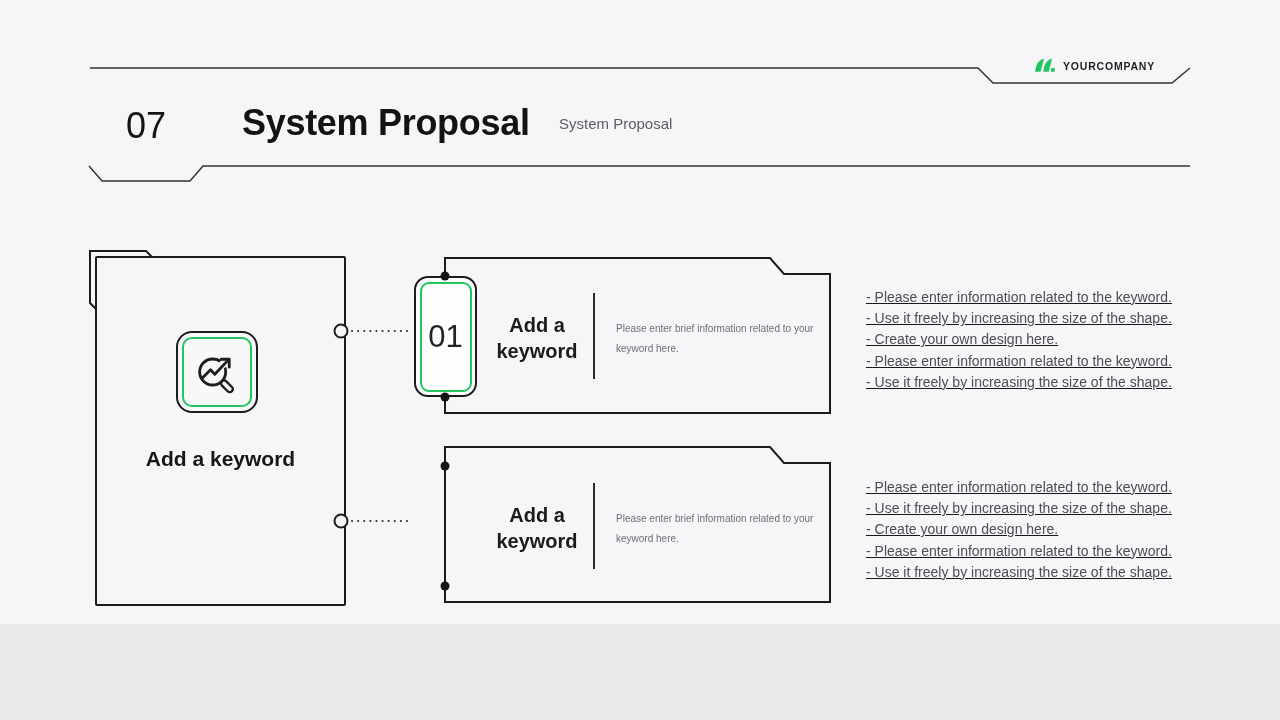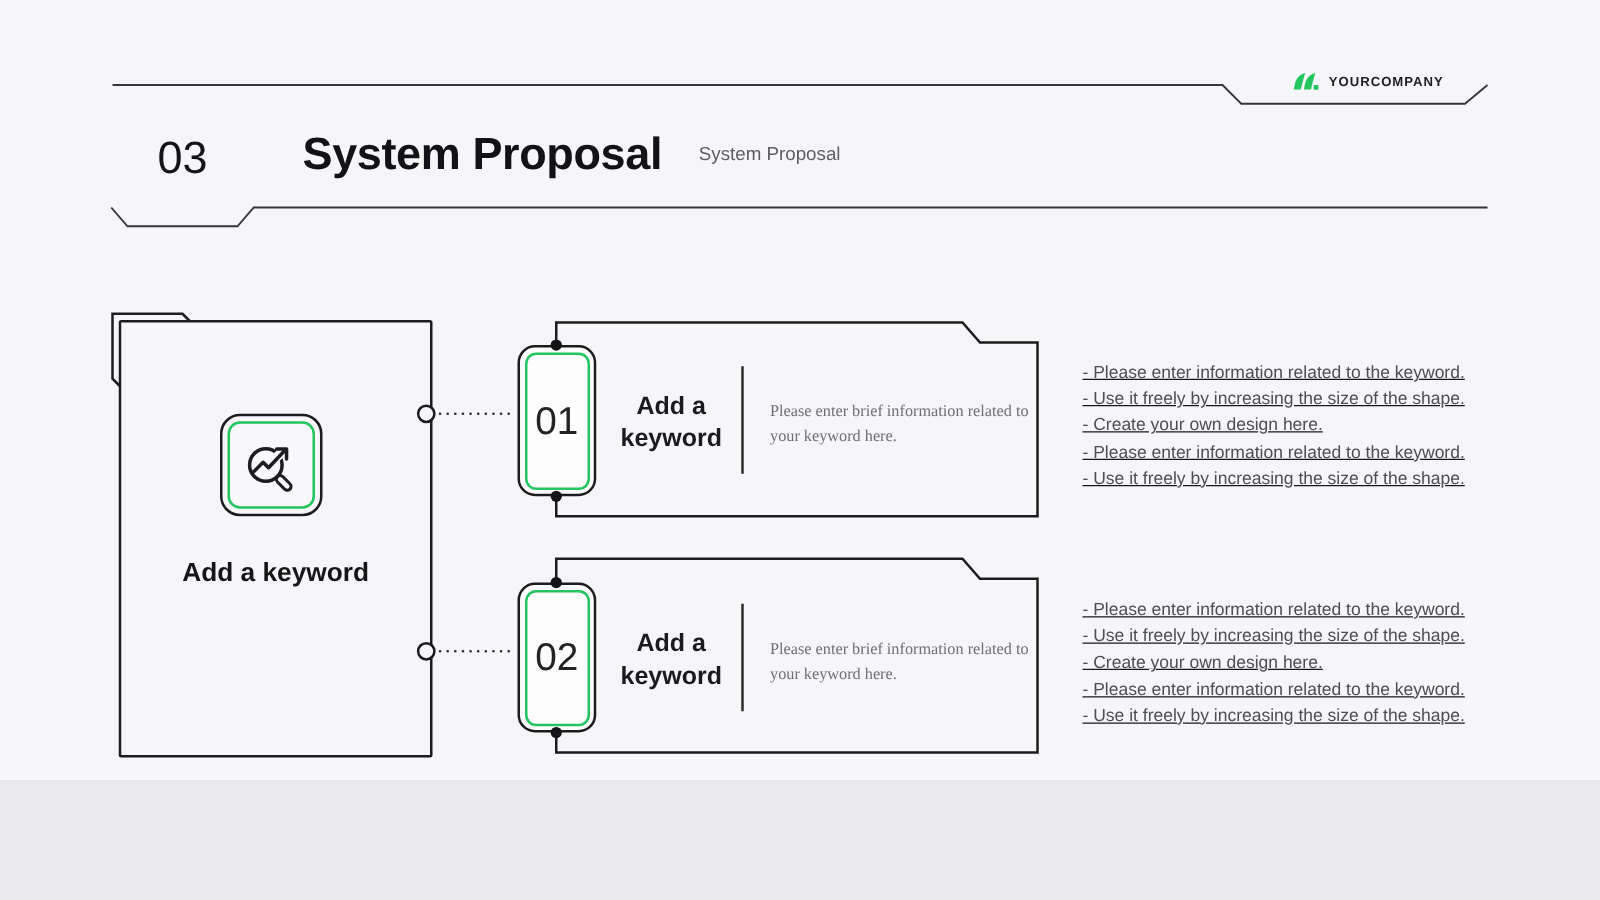--- a/index.html
+++ b/index.html
@@ -37,21 +37,21 @@
   
   .badge{width:63px;background:#fdfdfe;border:2.5px solid #1c1c1e;border-radius:14px;
          box-sizing:border-box;z-index:4;}
   .badge-in{position:absolute;left:3.5px;top:3.5px;right:3.5px;bottom:3.5px;
          border:2px solid #22c55e;border-radius:9px;
          display:flex;align-items:center;justify-content:center;}
   .badge-num{font-size:31px;color:#232326;}
   .step-title{width:118px;text-align:center;font-size:20px;font-weight:600;
          line-height:26px;color:#1b1b1d;z-index:3;}
   .step-divider{width:1.5px;background:#2c2c2e;z-index:3;}
-  .step-desc{width:215px;font-size:13px;line-height:19.5px;color:#6d7076;z-index:3;font-family:Liberation Serif, serif;}
+  .step-desc{width:215px;font-size:10px;line-height:19.5px;color:#6d7076;z-index:3;}
   .notes{z-index:3;text-decoration:underline;}
   .note-line{font-size:14px;line-height:21.2px;color:#4b4e53;white-space:nowrap;}
 </style>
 </head>
 <body>
 
 <div class="slide">
 
   <svg id="lines-under" class="layer" width="1280" height="720">
 
@@ -72,21 +72,21 @@
 
   <div class="abs brand">
     <svg width="23" height="17" viewBox="0 0 24 18">
       <path d="M1,15.5 Q2,3.5 10.5,1.5 L6.8,15.5 Z" fill="#22c55e"></path>
       <path d="M9.6,15.5 Q10.6,3.5 19,1.5 L15.4,15.5 Z" fill="#22c55e"></path>
       <rect x="17.8" y="11.6" width="4" height="4" rx="0.8" fill="#22c55e"></rect>
     </svg>
     <span class="brand-name">YOURCOMPANY</span>
   </div>
 
-  <div class="abs sec-num">03</div>
+  <div class="abs sec-num">07</div>
   <div class="abs page-title">System Proposal</div>
   <div class="abs page-subtitle">System Proposal</div>
 
   <div class="abs card">
     <div class="icon-outer">
       <div class="icon-inner">
         <svg width="52" height="52" viewBox="0 0 48 48">
           <circle cx="20" cy="24" r="12" fill="none" stroke="#1d1d20" stroke-width="2.6"></circle>
           <line x1="14" y1="30" x2="34" y2="13" stroke="#f8f7f9" stroke-width="7"></line>
           <path d="M11,29 L18,22 L22,26 L34.5,12.8" fill="none" stroke="#1d1d20" stroke-width="2.6" stroke-linecap="round" stroke-linejoin="round"></path>
@@ -107,25 +107,20 @@
   <div class="abs step-divider" style="left:593px;top:293px;height:86px;"></div>
   <div class="abs step-desc" style="left:616px;top:319px;">Please enter brief information related to your keyword here.</div>
   <div class="abs notes" style="left:866px;top:287px;">
     <div class="note-line">- Please enter information related to the keyword.</div>
     <div class="note-line">- Use it freely by increasing the size of the shape.</div>
     <div class="note-line">- Create your own design here.</div>
     <div class="note-line">- Please enter information related to the keyword.</div>
     <div class="note-line">- Use it freely by increasing the size of the shape.</div>
   </div>
 
-  <div class="abs badge" style="left:414px;top:466px;height:120px;">
-    <div class="badge-in">
-      <span class="badge-num">02</span>
-    </div>
-  </div>
   <div class="abs step-title" style="left:478px;top:502px;">Add a keyword</div>
   <div class="abs step-divider" style="left:593px;top:483px;height:86px;"></div>
   <div class="abs step-desc" style="left:616px;top:509px;">Please enter brief information related to your keyword here.</div>
   <div class="abs notes" style="left:866px;top:477px;">
     <div class="note-line">- Please enter information related to the keyword.</div>
     <div class="note-line">- Use it freely by increasing the size of the shape.</div>
     <div class="note-line">- Create your own design here.</div>
     <div class="note-line">- Please enter information related to the keyword.</div>
     <div class="note-line">- Use it freely by increasing the size of the shape.</div>
   </div>

